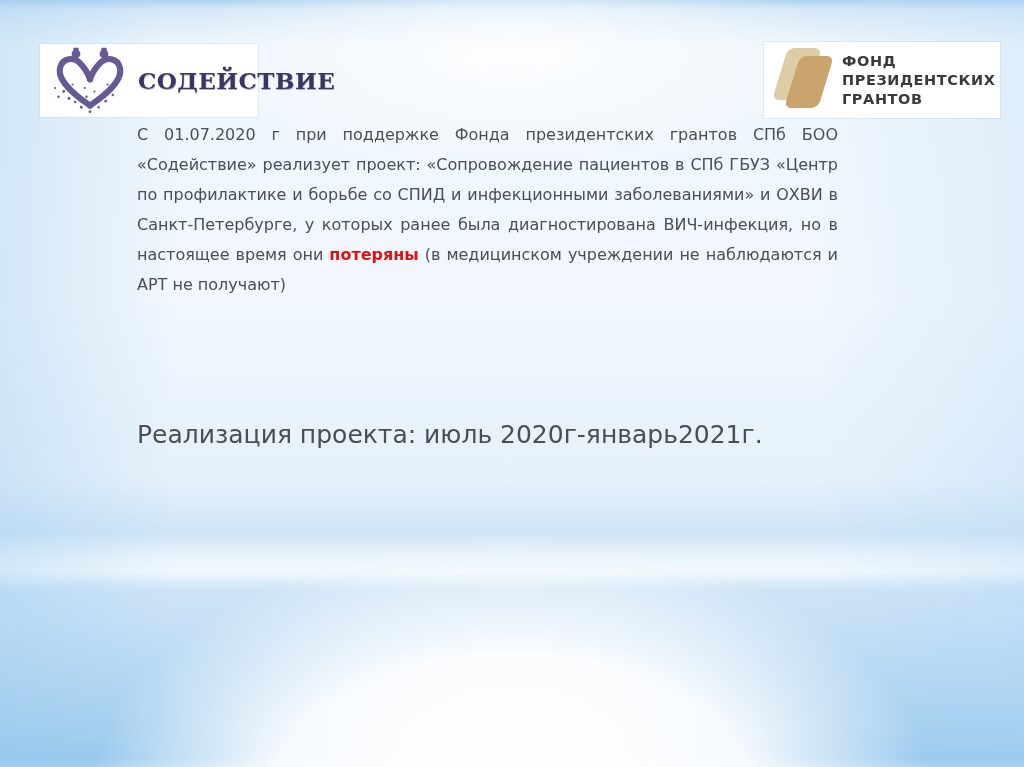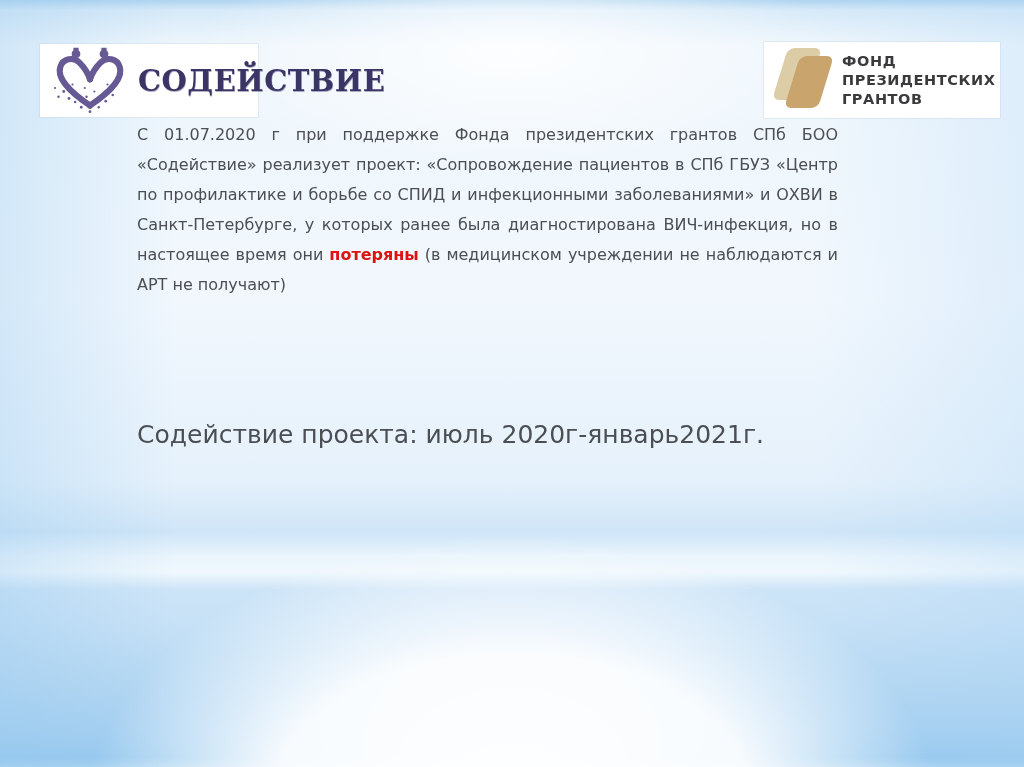--- a/index.html
+++ b/index.html
@@ -20,21 +20,21 @@
 
   
   .logo-left{
     position:absolute; left:40px; top:44px; width:218px; height:73px;
     background:#ffffff; display:flex; align-items:center;
     box-shadow:0 0 0 1px rgba(190,210,230,0.35);
   }
   .emblem{width:92px; height:70px; flex:0 0 auto; margin-left:4px;}
   .logo-left-text{
     font-family:"DejaVu Serif","Liberation Serif",serif;
-    font-weight:bold; font-size:29px; letter-spacing:0.5px;
+    font-weight:bold; font-size:23px; letter-spacing:0.5px;
     color:#3b3566; margin-left:2px;
     text-shadow:0.5px 0.5px 0 rgba(59,53,102,0.4);
   }
 
   
   .logo-right{
     position:absolute; left:764px; top:42px; width:236px; height:76px;
     background:#ffffff; display:flex; align-items:center;
     box-shadow:0 0 0 1px rgba(190,210,230,0.35);
   }
@@ -103,15 +103,15 @@
     </div>
     <div class="fpg-text">
       <div>ФОНД</div>
       <div>ПРЕЗИДЕНТСКИХ</div>
       <div>ГРАНТОВ</div>
     </div>
   </div>
 
   <div class="body-text"><span>С 01.07.2020 г при поддержке Фонда президентских грантов СПб БОО «Содействие» реализует проект: «Сопровождение пациентов в СПб ГБУЗ «Центр по профилактике и борьбе со СПИД и инфекционными заболеваниями» и ОХВИ в Санкт-Петербурге, у которых ранее была диагностирована ВИЧ-инфекция, но в настоящее время они </span><span class="highlight">потеряны</span><span> (в медицинском учреждении не наблюдаются и АРТ не получают)</span></div>
 
-  <div class="timeline">Содействие проекта: июль 2020г-январь2021г.</div>
+  <div class="timeline">Реализация проекта: июль 2020г-январь2021г.</div>
 
 </div>
 
 </body></html>

